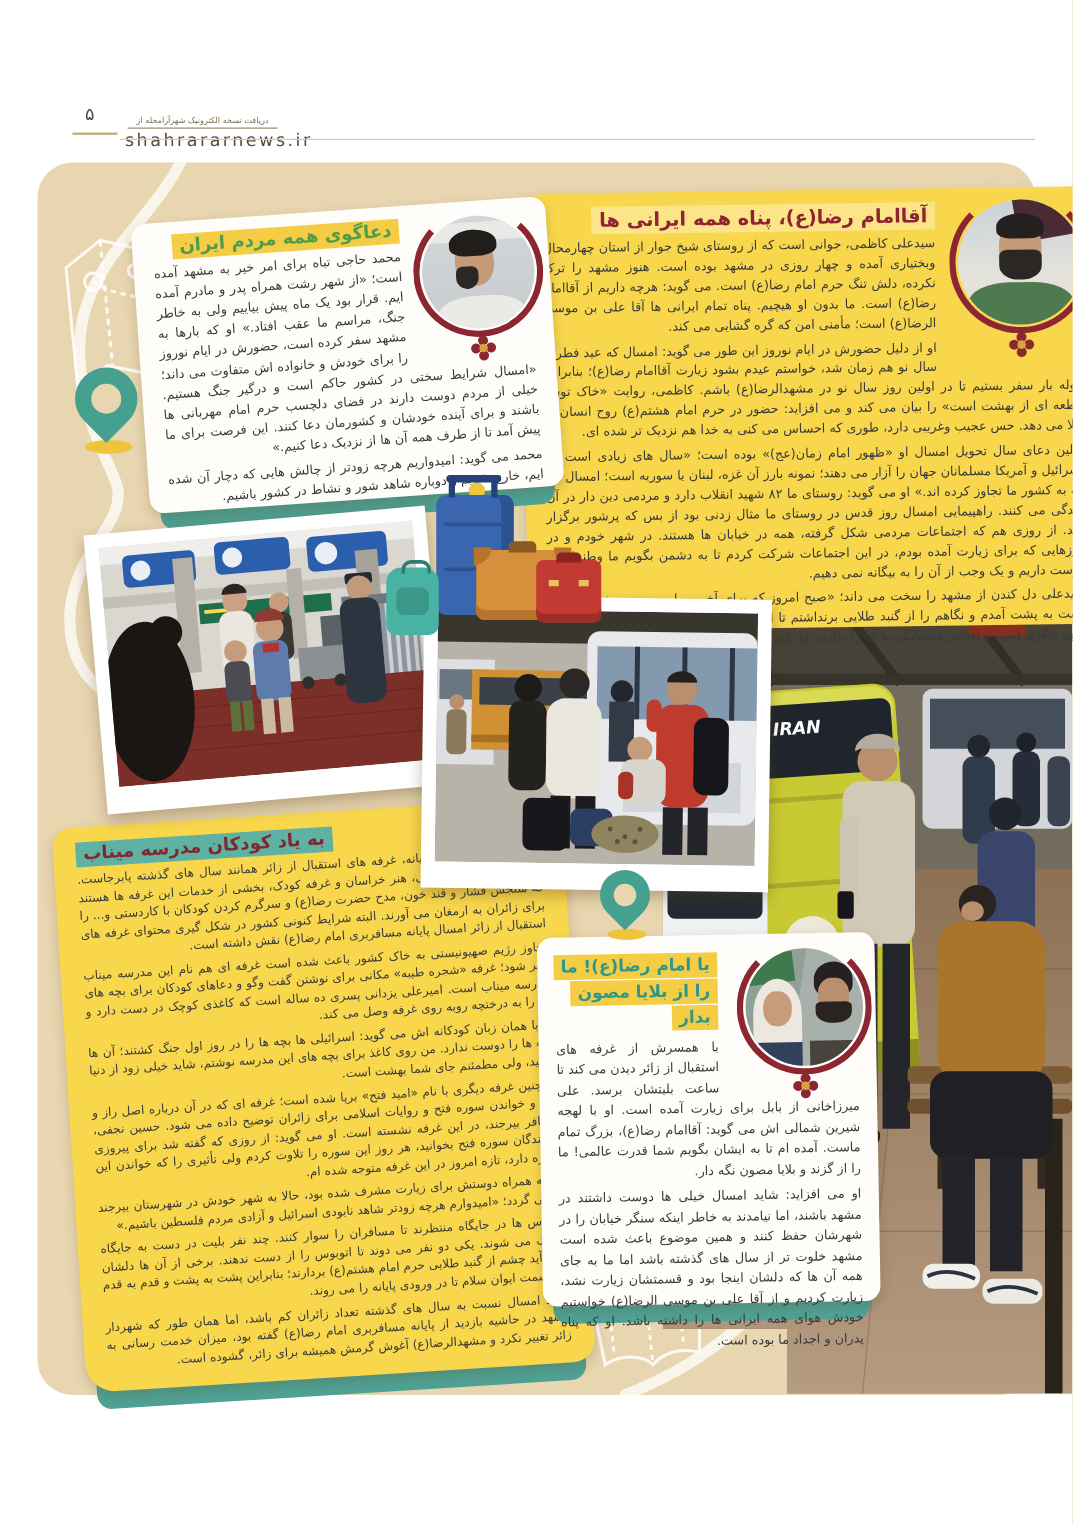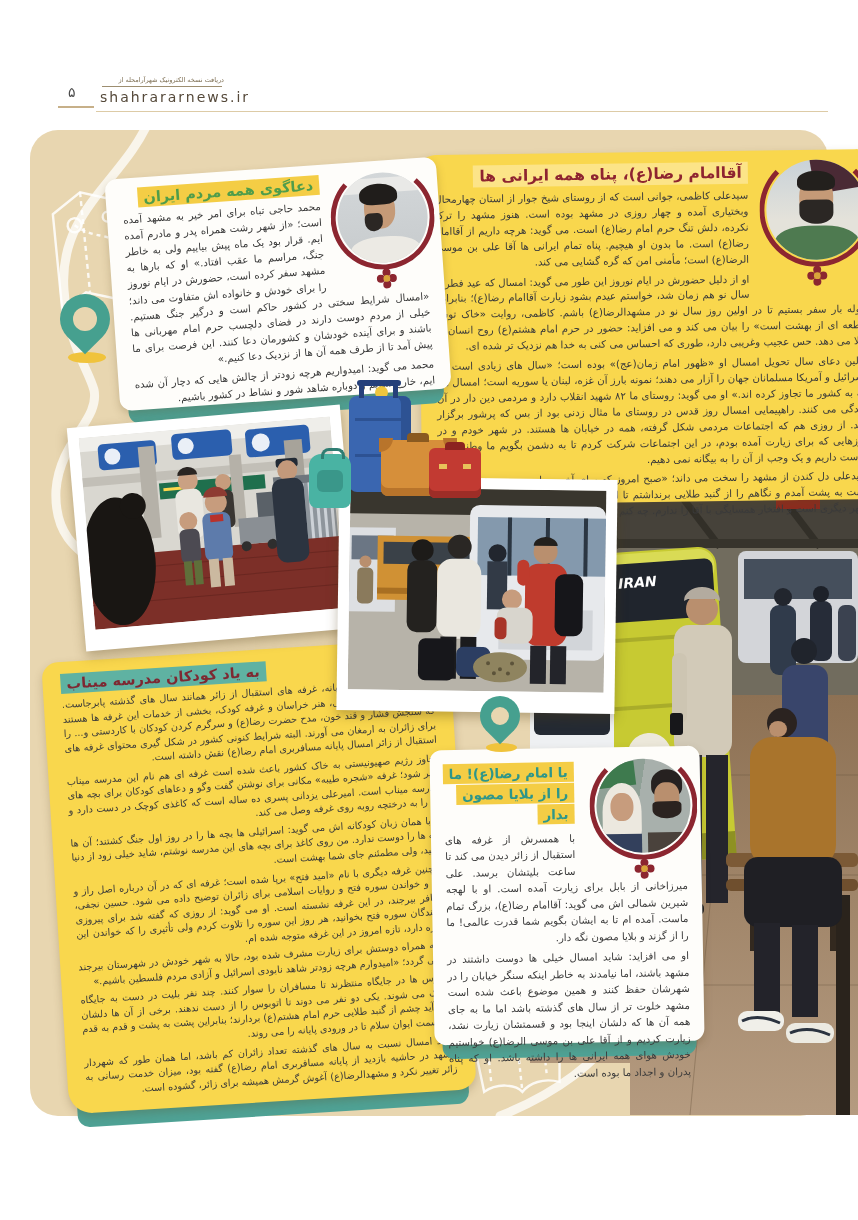--- a/index.html
+++ b/index.html
@@ -2,21 +2,21 @@
 <html lang="fa"><head>
 <meta charset="utf-8">
 <style>
   html,body{margin:0;padding:0}
   body{width:858px;height:1220px;position:relative;overflow:hidden;background:#fff;
        font-family:"DejaVu Sans",sans-serif}
   .abs{position:absolute}
   
   .hdr-num{left:68px;top:84px;font-size:14px;color:#4a4a4a}
   .hdr-num-line{left:58px;top:106px;width:36px;height:2px;background:#c7b089}
-  .masthead{left:100px;top:76px;width:124px;text-align:right;direction:rtl}
+  .masthead{left:100px;top:92px;width:124px;text-align:center;direction:rtl}
   .m1{font-size:6.5px;color:#7d6e52;white-space:nowrap}
   .mdiv{height:1px;background:#9d8e70;margin:2px 2px}
   .murl{font-size:14px;letter-spacing:2px;color:#55493a;direction:ltr}
   .hdr-rule{left:96px;top:111px;width:732px;height:1px;background:#ddcba6}
   
   .canvas{left:30px;top:130px;width:798px;height:986px;background:#e8d6b0;border-radius:28px}
   .deco{left:0;top:0;width:798px;height:986px;z-index:1;pointer-events:none}
   
   .pin{z-index:9}
   .pin .sh{position:absolute;border-radius:50%;background:#f0c33c}

